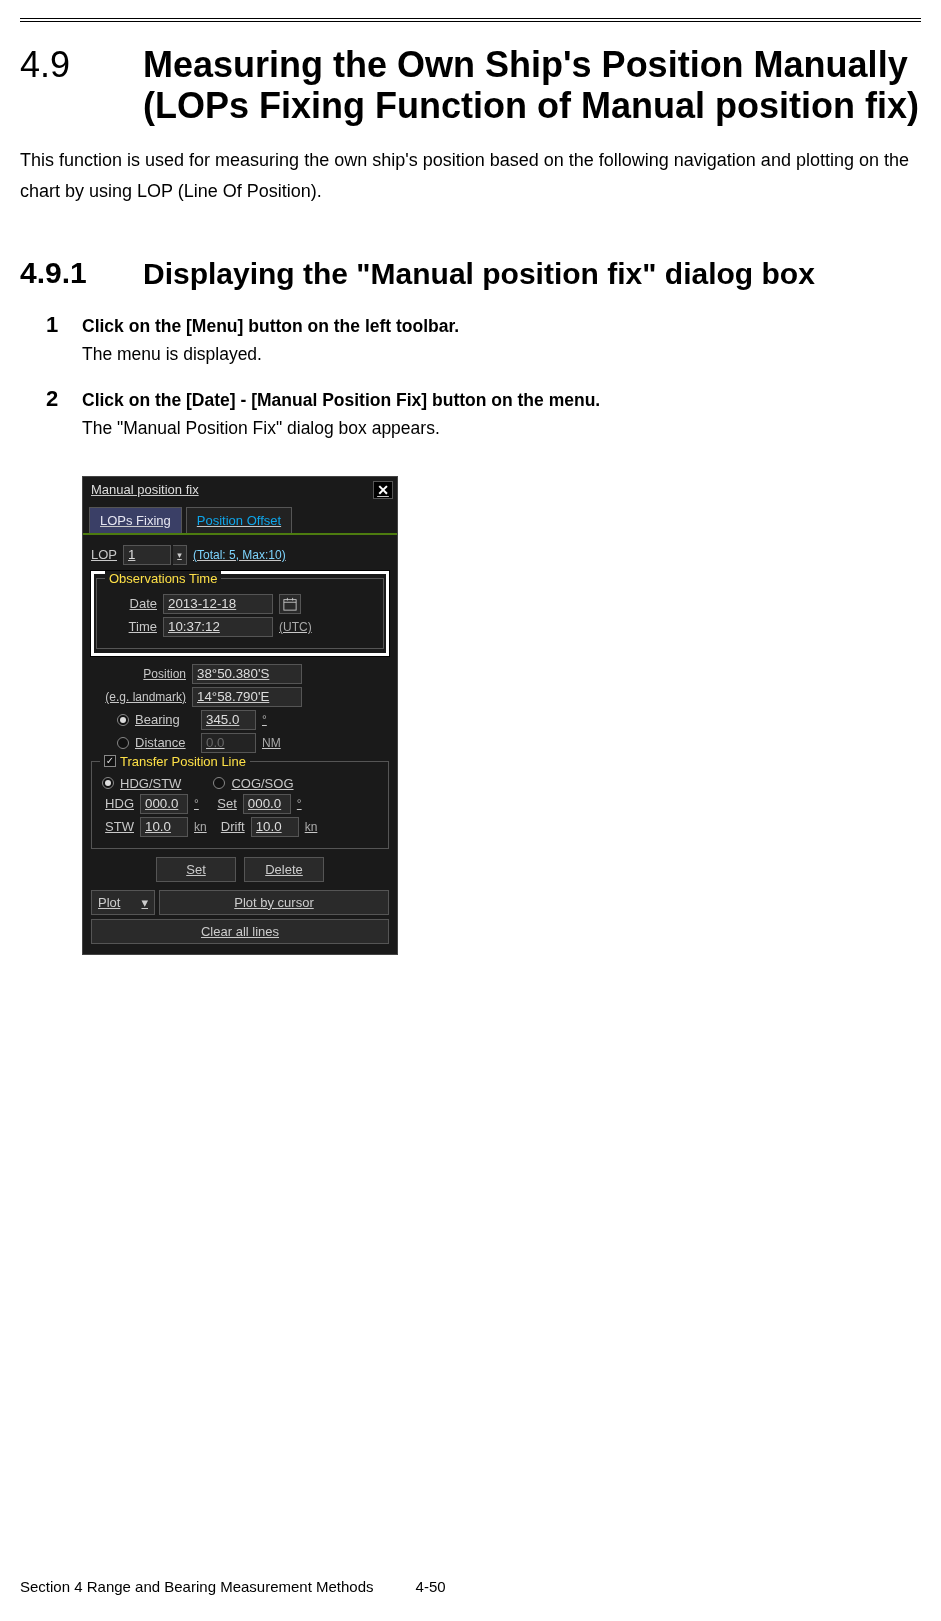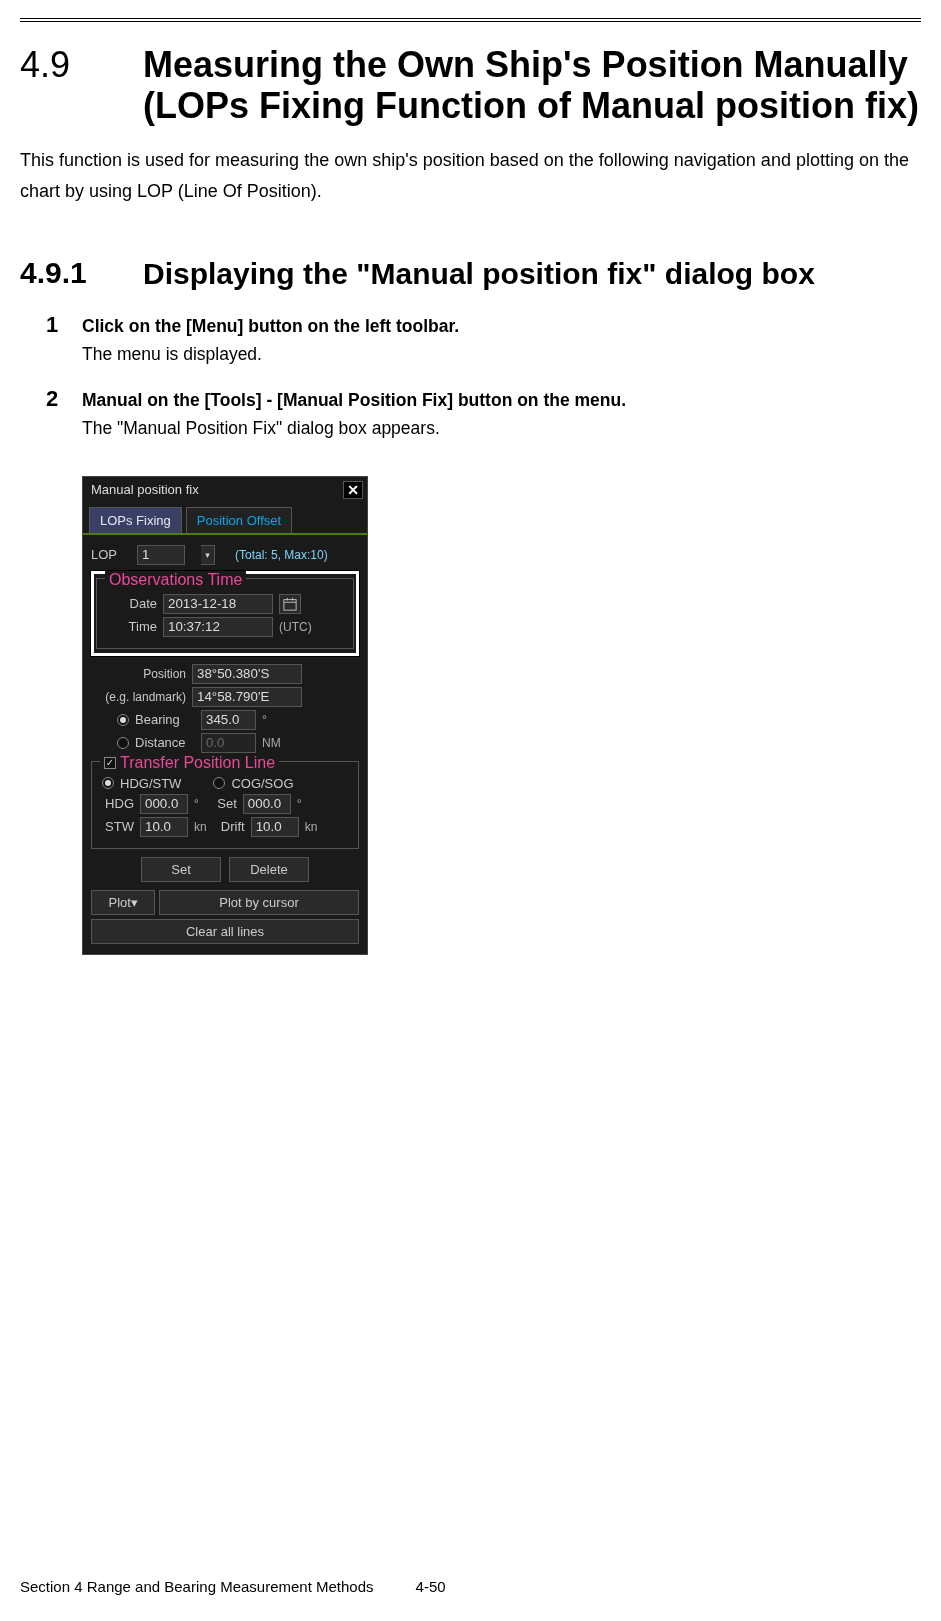--- a/index.html
+++ b/index.html
@@ -63,28 +63,29 @@
     line-height: 1.2;
   }
   .step-body {
     font-size: 17.5px;
     line-height: 1.6;
   }
   .step-body .bold { font-weight: bold; }
 
   
   .dialog {
-    width: 286px;
+    width: 316px;
     margin-top: 34px;
     margin-left: 62px;
     background: #1a1a1a;
     color: #c8c8c8;
     border: 1px solid #444;
     font-family: "Arial Narrow", Arial, sans-serif;
     font-size: 13px;
+    text-decoration: underline;
   }
   .dialog .titlebar {
     display: flex;
     justify-content: space-between;
     align-items: center;
     padding: 4px 4px 4px 8px;
     background: #1a1a1a;
   }
   .dialog .titlebar .title { color: #ddd; }
   .dialog .close {
@@ -109,21 +110,21 @@
     color: #0ea5e9;
     cursor: pointer;
     font-size: 13px;
   }
   .dialog .tab.active {
     background: #3a3f66;
     color: #e6e6f2;
   }
   .dialog .body { padding: 6px 8px 10px 8px; }
   .dialog .lop-line {
-    display: flex; align-items: center; gap: 16px;
+    display: flex; align-items: center; gap: 2px;
     margin: 4px 0 6px 0;
   }
   .dialog .field {
     background: #2a2a2a;
     border: 1px solid #555;
     height: 20px;
     color: #ddd;
     padding: 2px 4px;
     font-family: inherit;
   }
@@ -141,22 +142,22 @@
     position: relative;
     border: 1px solid #555;
     padding: 12px 10px 8px 10px;
     margin: 8px 0;
   }
   .fieldset .legend {
     position: absolute;
     top: -8px; left: 8px;
     background: #1a1a1a;
     padding: 0 4px;
-    font-size: 16px;
-    color: #ec4899;
+    font-size: 13px;
+    color: #fde047;
     display: flex; align-items: center; gap: 4px;
   }
   .highlight-frame {
     border: 3px solid #fff;
     box-shadow: 0 0 0 1px #000;
     padding: 2px;
     margin: 4px 0 8px 0;
     position: relative;
   }
   .highlight-frame .fieldset {
@@ -204,21 +205,21 @@
     color: #ccc;
     padding: 4px 0;
     width: 80px;
     text-align:center;
     cursor: pointer;
     font-size: 13px;
   }
   .plot-row {
     display:flex; gap: 4px; margin-top: 6px;
   }
-  .plot-row .dbtn.plot { width: 64px; display:flex; align-items:center; justify-content:center; padding: 4px 6px;}
+  .plot-row .dbtn.plot { width: 64px; display:flex; align-items:center; justify-content:space-between; padding: 4px 6px;}
   .plot-row .dbtn.wide { flex:1; }
   .dbtn.full { width: 100%; margin-top:4px; }
 
   .footer {
     position: absolute;
     left: 20px;
     bottom: 26px;
     font-size: 15px;
     display: flex;
     gap: 42px;
@@ -247,21 +248,21 @@
   <div class="step">
     <div class="step-num">1</div>
     <div class="step-body">
       <span class="bold">Click on the [Menu] button on the left toolbar.</span><br>
       <span>The menu is displayed.</span>
     </div>
   </div>
   <div class="step">
     <div class="step-num">2</div>
     <div class="step-body">
-      <span class="bold">Manual on the [Tools] - [Manual Position Fix] button on the menu.</span><br>
+      <span class="bold">Click on the [Date] - [Manual Position Fix] button on the menu.</span><br>
       <span>The "Manual Position Fix" dialog box appears.</span>
     </div>
   </div>
 </div>
 
 <div class="dialog">
   <div class="titlebar">
     <span class="title">Manual position fix</span>
     <div class="close">
         <span>✕</span>

